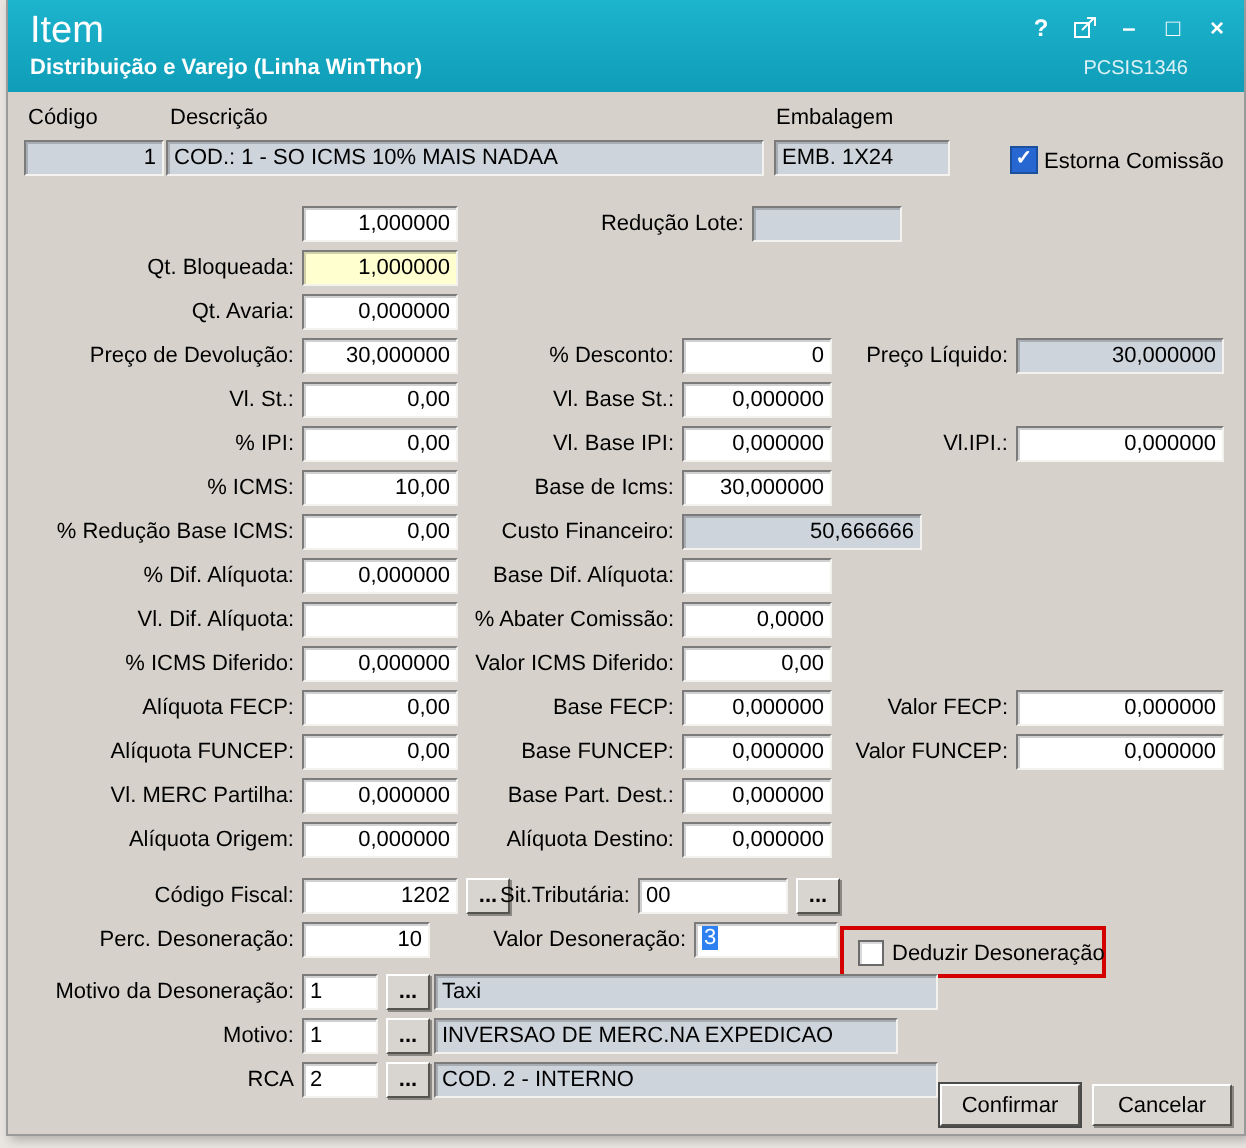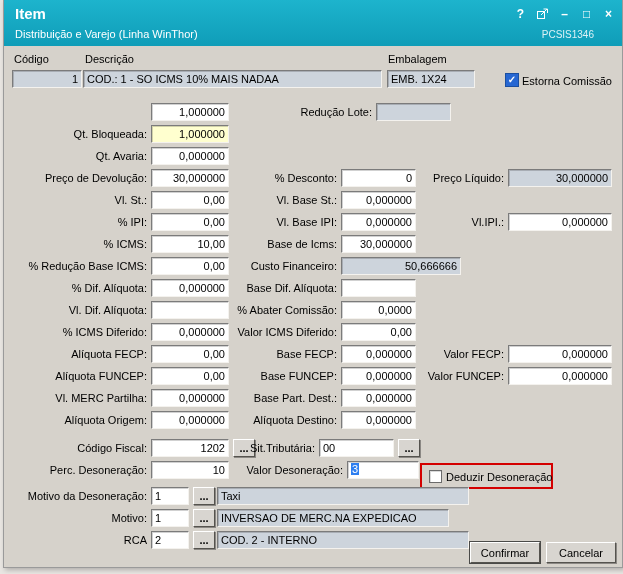--- a/index.html
+++ b/index.html
@@ -12,22 +12,22 @@
     position:absolute;left:3px;top:0;width:620px;height:568px;
     background:var(--dialog-bg,#d6d2cb);
     border:1px solid #9a9a9a;border-top:none;box-sizing:border-box;
     box-shadow:2px 2px 5px rgba(0,0,0,.25);
   }
   .titlebar{
     position:absolute;left:0;top:0;right:0;height:46px;
     background:linear-gradient(var(--titlebar-light,#1db4cd),var(--titlebar-dark,#0f9db8));
     color:#fff;
   }
-  .title{position:absolute;left:11px;top:5px;font-size:15px;font-weight:bold;white-space:nowrap}
-  .subtitle{position:absolute;left:11px;top:28px;font-size:11px;font-weight:normal;white-space:nowrap}
+  .title{position:absolute;left:11px;top:5px;font-size:19px;font-weight:normal;white-space:nowrap}
+  .subtitle{position:absolute;left:11px;top:28px;font-size:11px;font-weight:bold;white-space:nowrap}
   .progcode{position:absolute;right:28px;top:29px;font-size:10px;color:rgba(255,255,255,.85);white-space:nowrap}
   .controls{position:absolute;top:6px;right:6px;display:flex;gap:7px}
   .ctrl{width:15px;height:15px;display:flex;align-items:center;justify-content:center;
         font-size:12px;font-weight:bold;color:#fff;cursor:default}
   .lbl{position:absolute;height:14px;line-height:14px;white-space:nowrap;display:block}
   .r{text-align:right}
   .fld{
     position:absolute;height:18px;box-sizing:border-box;background:#fff;
     border:1px solid;border-color:#7b7b7b #f4f2ee #f4f2ee #7b7b7b;
     box-shadow:inset 1px 1px 0 rgba(0,0,0,.18);
@@ -169,21 +169,21 @@
   <input class="fld num" style="left: 337px; top: 411px; width: 75px;" value="0,000000">
 
   <span class="lbl r" style="left:2px;top:441px;width:141px">Código Fiscal:</span>
   <input class="fld num" style="left: 147px; top: 439px; width: 78px;" value="1202">
   <button class="btn dots" style="left:229px;top:439px;width:22px;height:18px">...</button>
   <span class="lbl r" style="left:175px;top:441px;width:136px">Sit.Tributária:</span>
   <input class="fld" style="left: 315px; top: 439px; width: 75px;" value="00">
   <button class="btn dots" style="left:394px;top:439px;width:22px;height:18px">...</button>
 
   <span class="lbl r" style="left:2px;top:463px;width:141px">Perc. Desoneração:</span>
-  <input class="fld num" style="left: 147px; top: 461px; width: 78px;" value="10">
+  <input class="fld num" style="left: 147px; top: 461px; width: 64px;" value="10">
   <span class="lbl r" style="left:203px;top:463px;width:136px">Valor Desoneração:</span>
   <div class="fld" style="left:343px;top:461px;width:72px"><span class="sel">3</span></div>
   <div class="hl-red" style="left:416px;top:463px;width:133px;height:26px"></div>
   <span class="chk unchecked" style="left:425px;top:470px"></span>
   <span class="lbl" style="left:442px;top:470px;width:104px">Deduzir Desoneração</span>
 
   <span class="lbl r" style="left:2px;top:489px;width:141px">Motivo da Desoneração:</span>
   <input class="fld" style="left: 147px; top: 487px; width: 38px;" value="1">
   <button class="btn dots" style="left:189px;top:487px;width:22px;height:18px">...</button>
   <input class="fld ro" style="left: 213px; top: 487px; width: 252px;" readonly="" value="Taxi">

